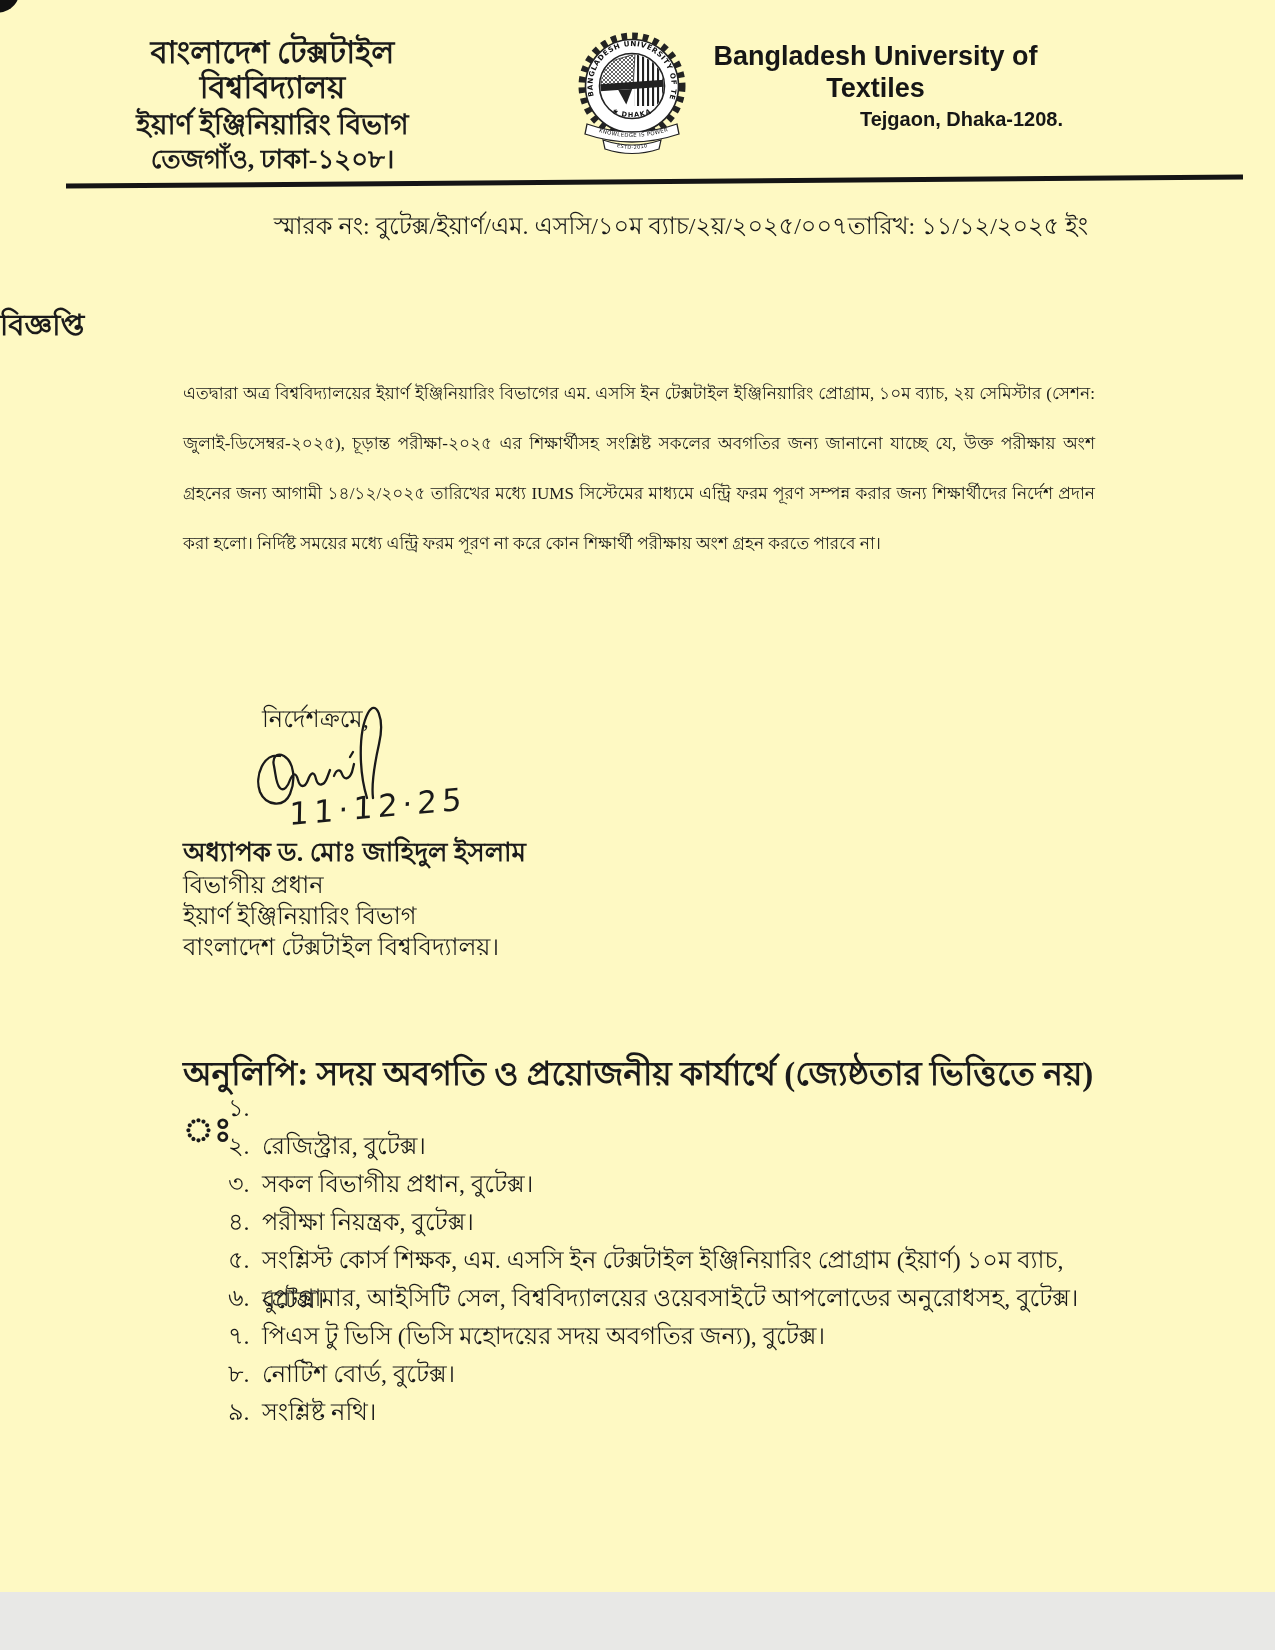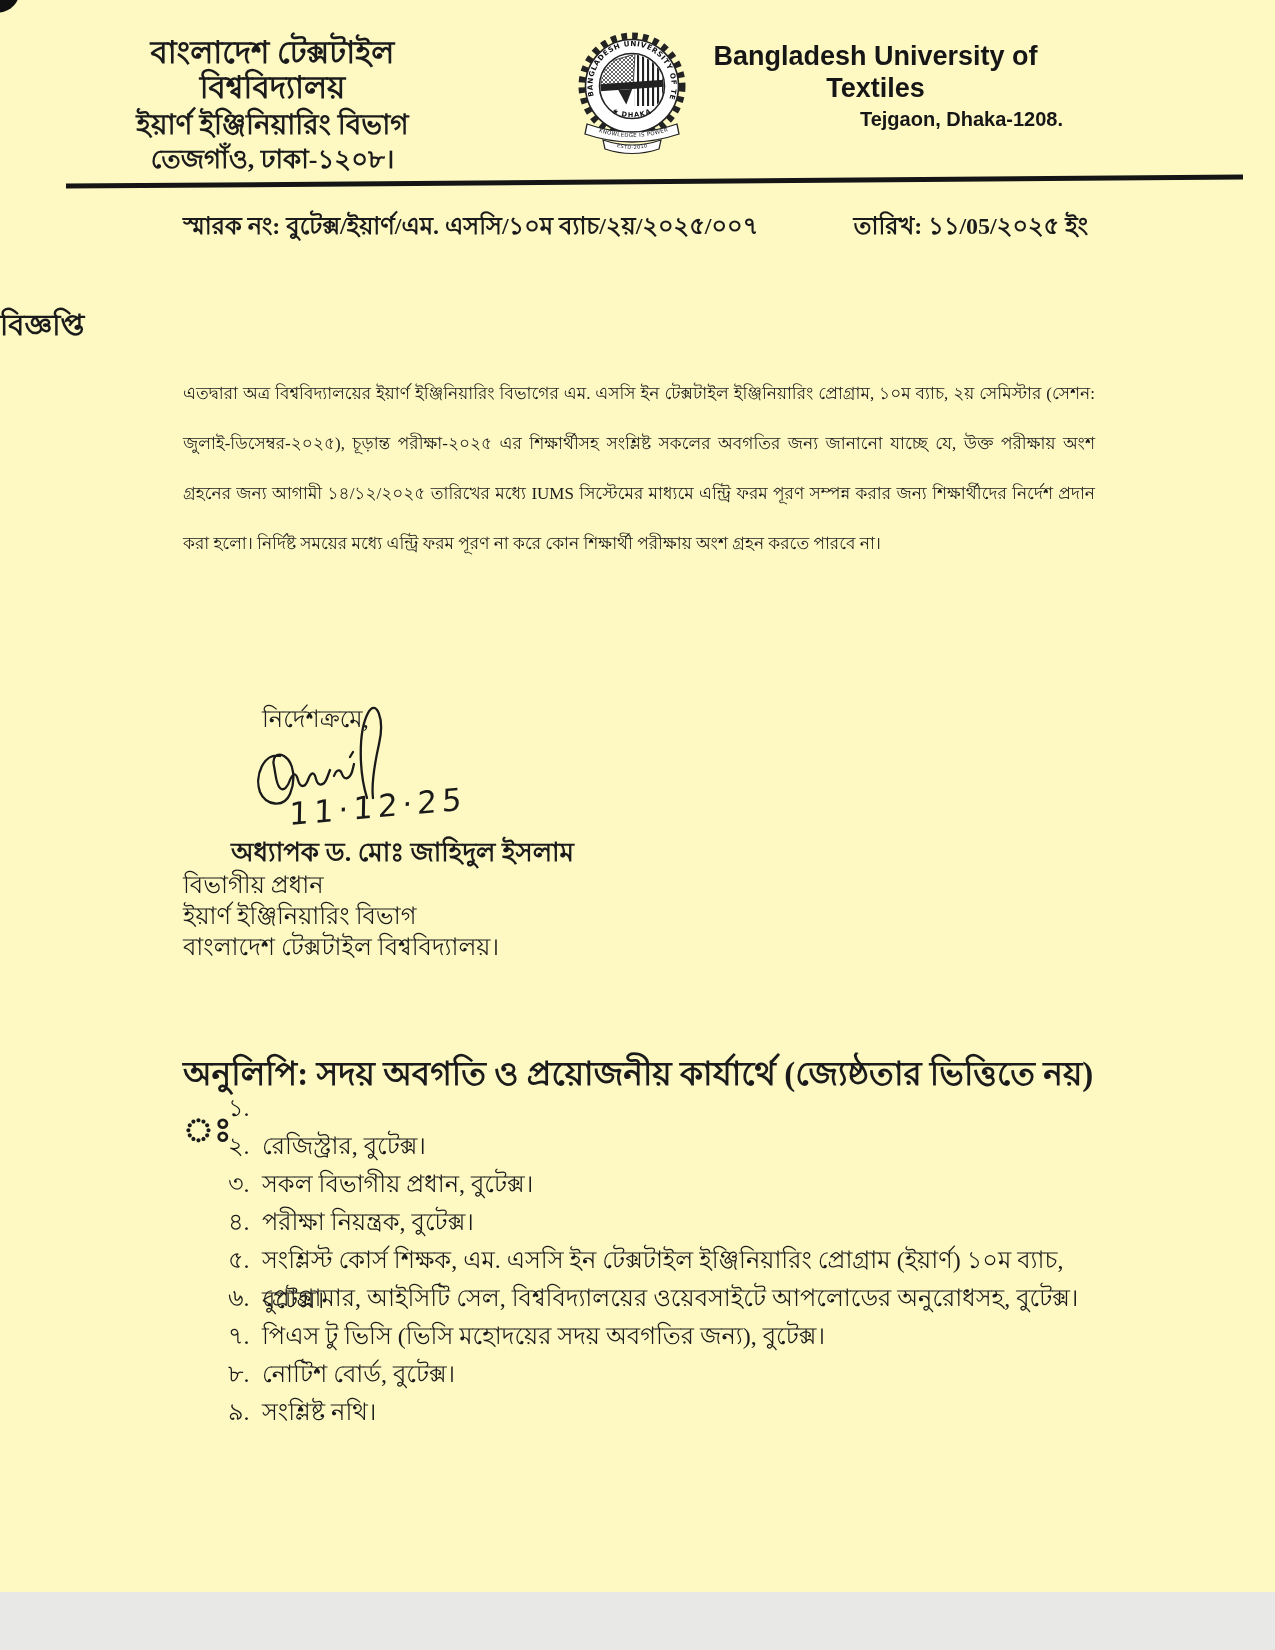--- a/index.html
+++ b/index.html
@@ -36,39 +36,38 @@
   .hdr-right .l1{font-size:27px;}
   .hdr-right .l2{font-size:23px;margin-top:2px;}
   .hdr-right .l3{font-size:20px;margin-top:2px;text-align:right;}
   .rule{
     position:absolute;left:66px;top:179px;width:1177px;height:5px;
     background:#151515;transform:rotate(-0.45deg);
   }
   
   .memo-row{
     position:absolute;left:183px;top:207px;width:905px;
-    display:flex;justify-content:space-between;
+    display:flex;justify-content:flex-end;
     font-size:24px;
-    font-weight:bold;
   }
   
   .notice-title{
     position:absolute;left:0;top:287px;width:1275px;
     text-align:left;font-size:29px;font-weight:700;margin-top:15px;
   }
   
   .body-par{
     position:absolute;left:183px;top:352px;width:912px;
     font-size:17px;line-height:50px;text-align:justify;
   }
   
   .sig-lead{position:absolute;left:262px;top:700px;font-size:24px;}
   .sig-svg{position:absolute;left:246px;top:700px;width:240px;height:135px;}
   .signer{position:absolute;left:183px;top:836px;line-height:31px;font-size:24px;}
-  .signer .name{font-size:26px;font-weight:700;line-height:34px;margin-left:48px;}
+  .signer .name{font-size:26px;font-weight:700;line-height:34px;}
   
   .copies-head{
     position:absolute;left:183px;top:1048px;width:950px;
     font-size:33px;font-weight:700;
   }
   .copies-list{position:absolute;left:228px;top:1089px;width:900px;}
   .copy-item{display:flex;font-size:24px;height:38px;align-items:flex-start;}
   .copy-item .num{width:34px;flex:0 0 34px;}
   svg text{font-family:"DejaVu Sans",sans-serif;}
 </style>
@@ -136,21 +135,21 @@
 
   <div class="hdr-right">
     <div class="l1">Bangladesh University of Textiles</div>
     <div class="l3">Tejgaon, Dhaka-1208.</div>
   </div>
 
   <div class="rule"></div>
 
   <div class="memo-row">
     <span>স্মারক নং: বুটেক্স/ইয়ার্ণ/এম. এসসি/১০ম ব্যাচ/২য়/২০২৫/০০৭</span>
-    <span>তারিখ: ১১/05/২০২৫ ইং</span>
+    <span>তারিখ: ১১/১২/২০২৫ ইং</span>
   </div>
 
   <div class="notice-title">বিজ্ঞপ্তি</div>
 
   <p class="body-par">এতদ্বারা অত্র বিশ্ববিদ্যালয়ের ইয়ার্ণ ইঞ্জিনিয়ারিং বিভাগের এম. এসসি ইন টেক্সটাইল ইঞ্জিনিয়ারিং প্রোগ্রাম, ১০ম ব্যাচ, ২য় সেমিস্টার (সেশন: জুলাই-ডিসেম্বর-২০২৫), চূড়ান্ত পরীক্ষা-২০২৫ এর শিক্ষার্থীসহ সংশ্লিষ্ট সকলের অবগতির জন্য জানানো যাচ্ছে যে, উক্ত পরীক্ষায় অংশ গ্রহনের জন্য আগামী ১৪/১২/২০২৫ তারিখের মধ্যে IUMS সিস্টেমের মাধ্যমে এন্ট্রি ফরম পূরণ সম্পন্ন করার জন্য শিক্ষার্থীদের নির্দেশ প্রদান করা হলো। নির্দিষ্ট সময়ের মধ্যে এন্ট্রি ফরম পূরণ না করে কোন শিক্ষার্থী পরীক্ষায় অংশ গ্রহন করতে পারবে না।</p>
 
   <div class="sig-lead">নির্দেশক্রমে,</div>
   <div class="sig-svg">
     <svg viewBox="0 0 240 135" width="240" height="135">
       <g fill="none" stroke="#1a1a1a" stroke-width="2.3" stroke-linecap="round">

